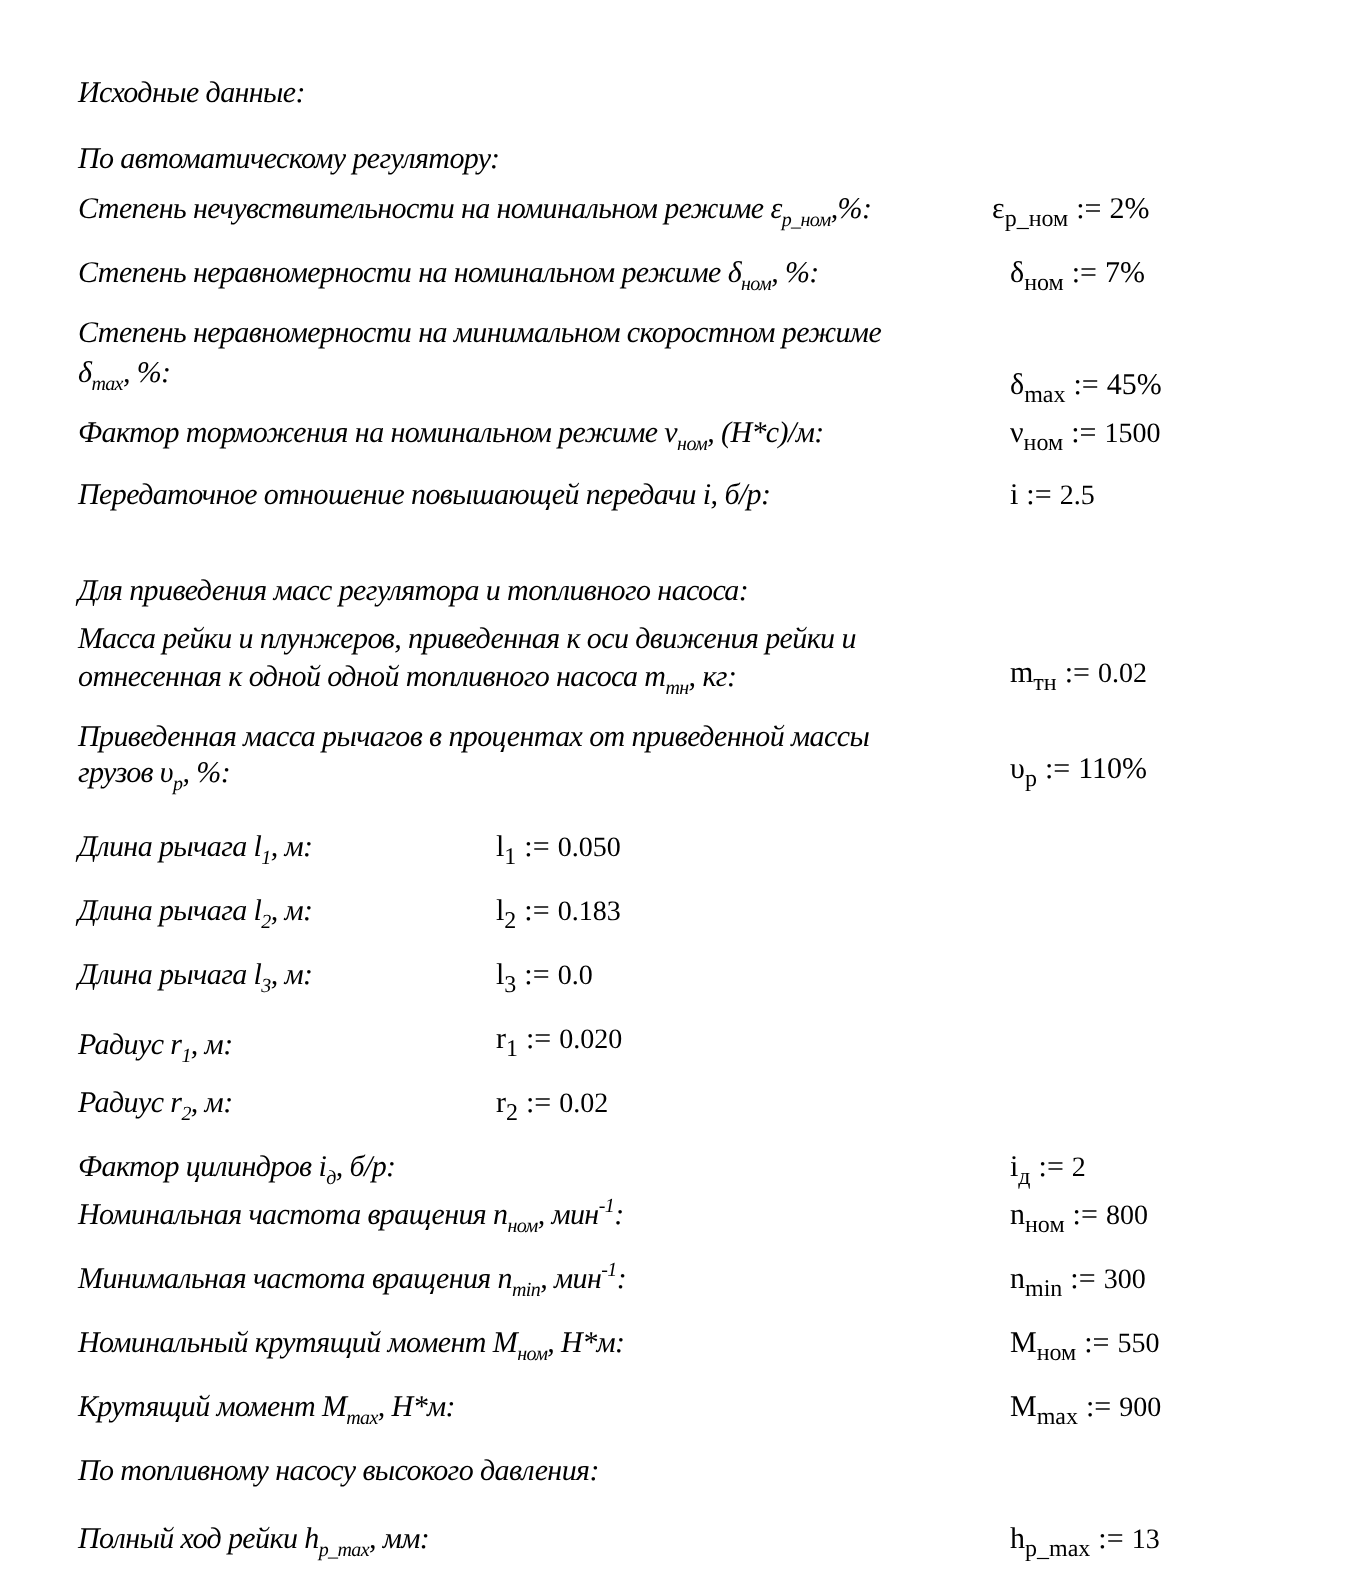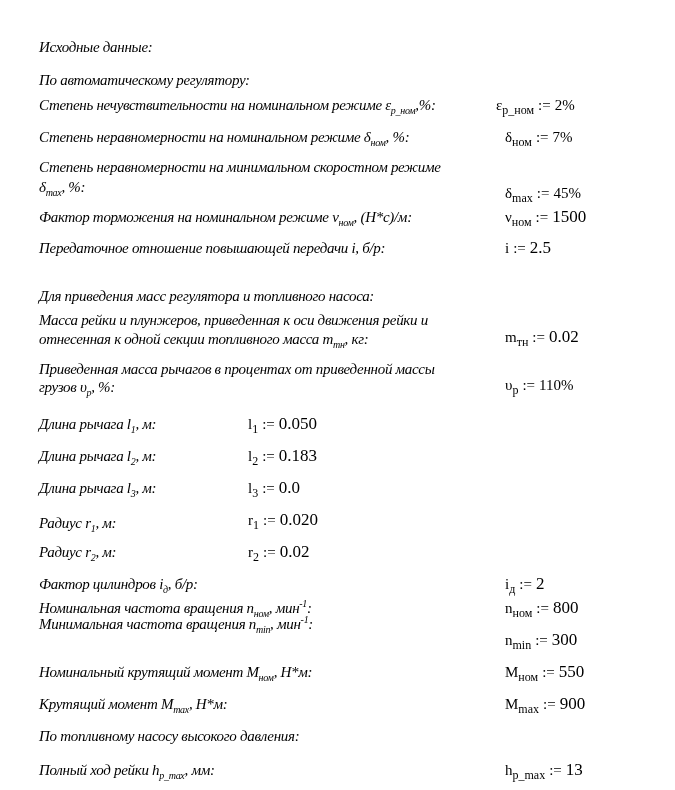--- a/index.html
+++ b/index.html
@@ -4,21 +4,21 @@
 <style>
   html, body { margin: 0; padding: 0; background: #ffffff; }
   body {
     width: 675px; height: 790px; position: relative; overflow: hidden;
     font-family: "Liberation Serif", "DejaVu Serif", serif;
     color: #000; font-size: 15px;
   }
   .row { position: absolute; left: 39px; white-space: nowrap; line-height: 18px; }
   .lbl { letter-spacing: -0.3px; font-style: italic; }
   .val { position: absolute; white-space: nowrap; font-size: 15px; line-height: 18px; text-align: center; }
-  .val .num { font-size: 17px; }
+  .val .num { font-size: 14px; }
   .val .pct { font-size: 15px; }
   .assign { margin: 0 4px; }
   sub { font-size: 10px; vertical-align: -4px; line-height: 0; }
   sup { font-size: 10px; vertical-align: 6px; line-height: 0; }
   .vsub { font-size: 12px; vertical-align: -4px; line-height: 0; }
 </style>
 </head>
 <body>
 
 <div class="row lbl" style="top:38px">Исходные данные:</div>
@@ -36,21 +36,21 @@
 
 <div class="row lbl" style="top:208px"><span>Фактор торможения на номинальном режиме ν</span><sub>ном</sub><span>, (Н*с)/м:</span></div>
 <div class="val" style="left:505px;top:208px"><span>ν</span><span class="vsub">ном</span><span class="assign">:=</span><span class="num">1500</span></div>
 
 <div class="row lbl" style="top:239px"><span>Передаточное отношение повышающей передачи i, б/р:</span></div>
 <div class="val" style="left:505px;top:239px"><span>i</span><span class="assign">:=</span><span class="num">2.5</span></div>
 
 <div class="row lbl" style="top:287px">Для приведения масс регулятора и топливного насоса:</div>
 
 <div class="row lbl" style="top:311px">Масса рейки и плунжеров, приведенная к оси движения рейки и</div>
-<div class="row lbl" style="top:330px"><span>отнесенная к одной секции топливного масса m</span><sub>тн</sub><span>, кг:</span></div>
+<div class="row lbl" style="top:330px"><span>отнесенная к одной одной топливного насоса m</span><sub>тн</sub><span>, кг:</span></div>
 <div class="val" style="left:505px;top:328px"><span>m</span><span class="vsub">тн</span><span class="assign">:=</span><span class="num">0.02</span></div>
 
 <div class="row lbl" style="top:360px">Приведенная масса рычагов в процентах от приведенной массы</div>
 <div class="row lbl" style="top:378px"><span>грузов υ</span><sub>р</sub><span>, %:</span></div>
 <div class="val" style="left:505px;top:376px"><span>υ</span><span class="vsub">р</span><span class="assign">:=</span><span class="pct">110%</span></div>
 
 <div class="row lbl" style="top:415px"><span>Длина рычага l</span><sub>1</sub><span>, м:</span></div>
 <div class="val" style="left:248px;top:415px"><span>l</span><span class="vsub">1</span><span class="assign">:=</span><span class="num">0.050</span></div>
 
 <div class="row lbl" style="top:447px"><span>Длина рычага l</span><sub>2</sub><span>, м:</span></div>
@@ -64,21 +64,21 @@
 
 <div class="row lbl" style="top:543px"><span>Радиус r</span><sub>2</sub><span>, м:</span></div>
 <div class="val" style="left:248px;top:543px"><span>r</span><span class="vsub">2</span><span class="assign">:=</span><span class="num">0.02</span></div>
 
 <div class="row lbl" style="top:575px"><span>Фактор цилиндров i</span><sub>д</sub><span>, б/р:</span></div>
 <div class="val" style="left:505px;top:575px"><span>i</span><span class="vsub">д</span><span class="assign">:=</span><span class="num">2</span></div>
 
 <div class="row lbl" style="top:599px"><span>Номинальная частота вращения n</span><sub>ном</sub><span>, мин</span><sup>-1</sup><span>:</span></div>
 <div class="val" style="left:505px;top:599px"><span>n</span><span class="vsub">ном</span><span class="assign">:=</span><span class="num">800</span></div>
 
-<div class="row lbl" style="top:615px"><span>Минимальная частота вращения n</span><sub>min</sub><span>, мин</span><sup>-1</sup><span>:</span></div>
+<div class="row lbl" style="top:631px"><span>Минимальная частота вращения n</span><sub>min</sub><span>, мин</span><sup>-1</sup><span>:</span></div>
 <div class="val" style="left:505px;top:631px"><span>n</span><span class="vsub">min</span><span class="assign">:=</span><span class="num">300</span></div>
 
 <div class="row lbl" style="top:663px"><span>Номинальный крутящий момент M</span><sub>ном</sub><span>, Н*м:</span></div>
 <div class="val" style="left:505px;top:663px"><span>M</span><span class="vsub">ном</span><span class="assign">:=</span><span class="num">550</span></div>
 
 <div class="row lbl" style="top:695px"><span>Крутящий момент M</span><sub>max</sub><span>, Н*м:</span></div>
 <div class="val" style="left:505px;top:695px"><span>M</span><span class="vsub">max</span><span class="assign">:=</span><span class="num">900</span></div>
 
 <div class="row lbl" style="top:727px">По топливному насосу высокого давления:</div>
 

